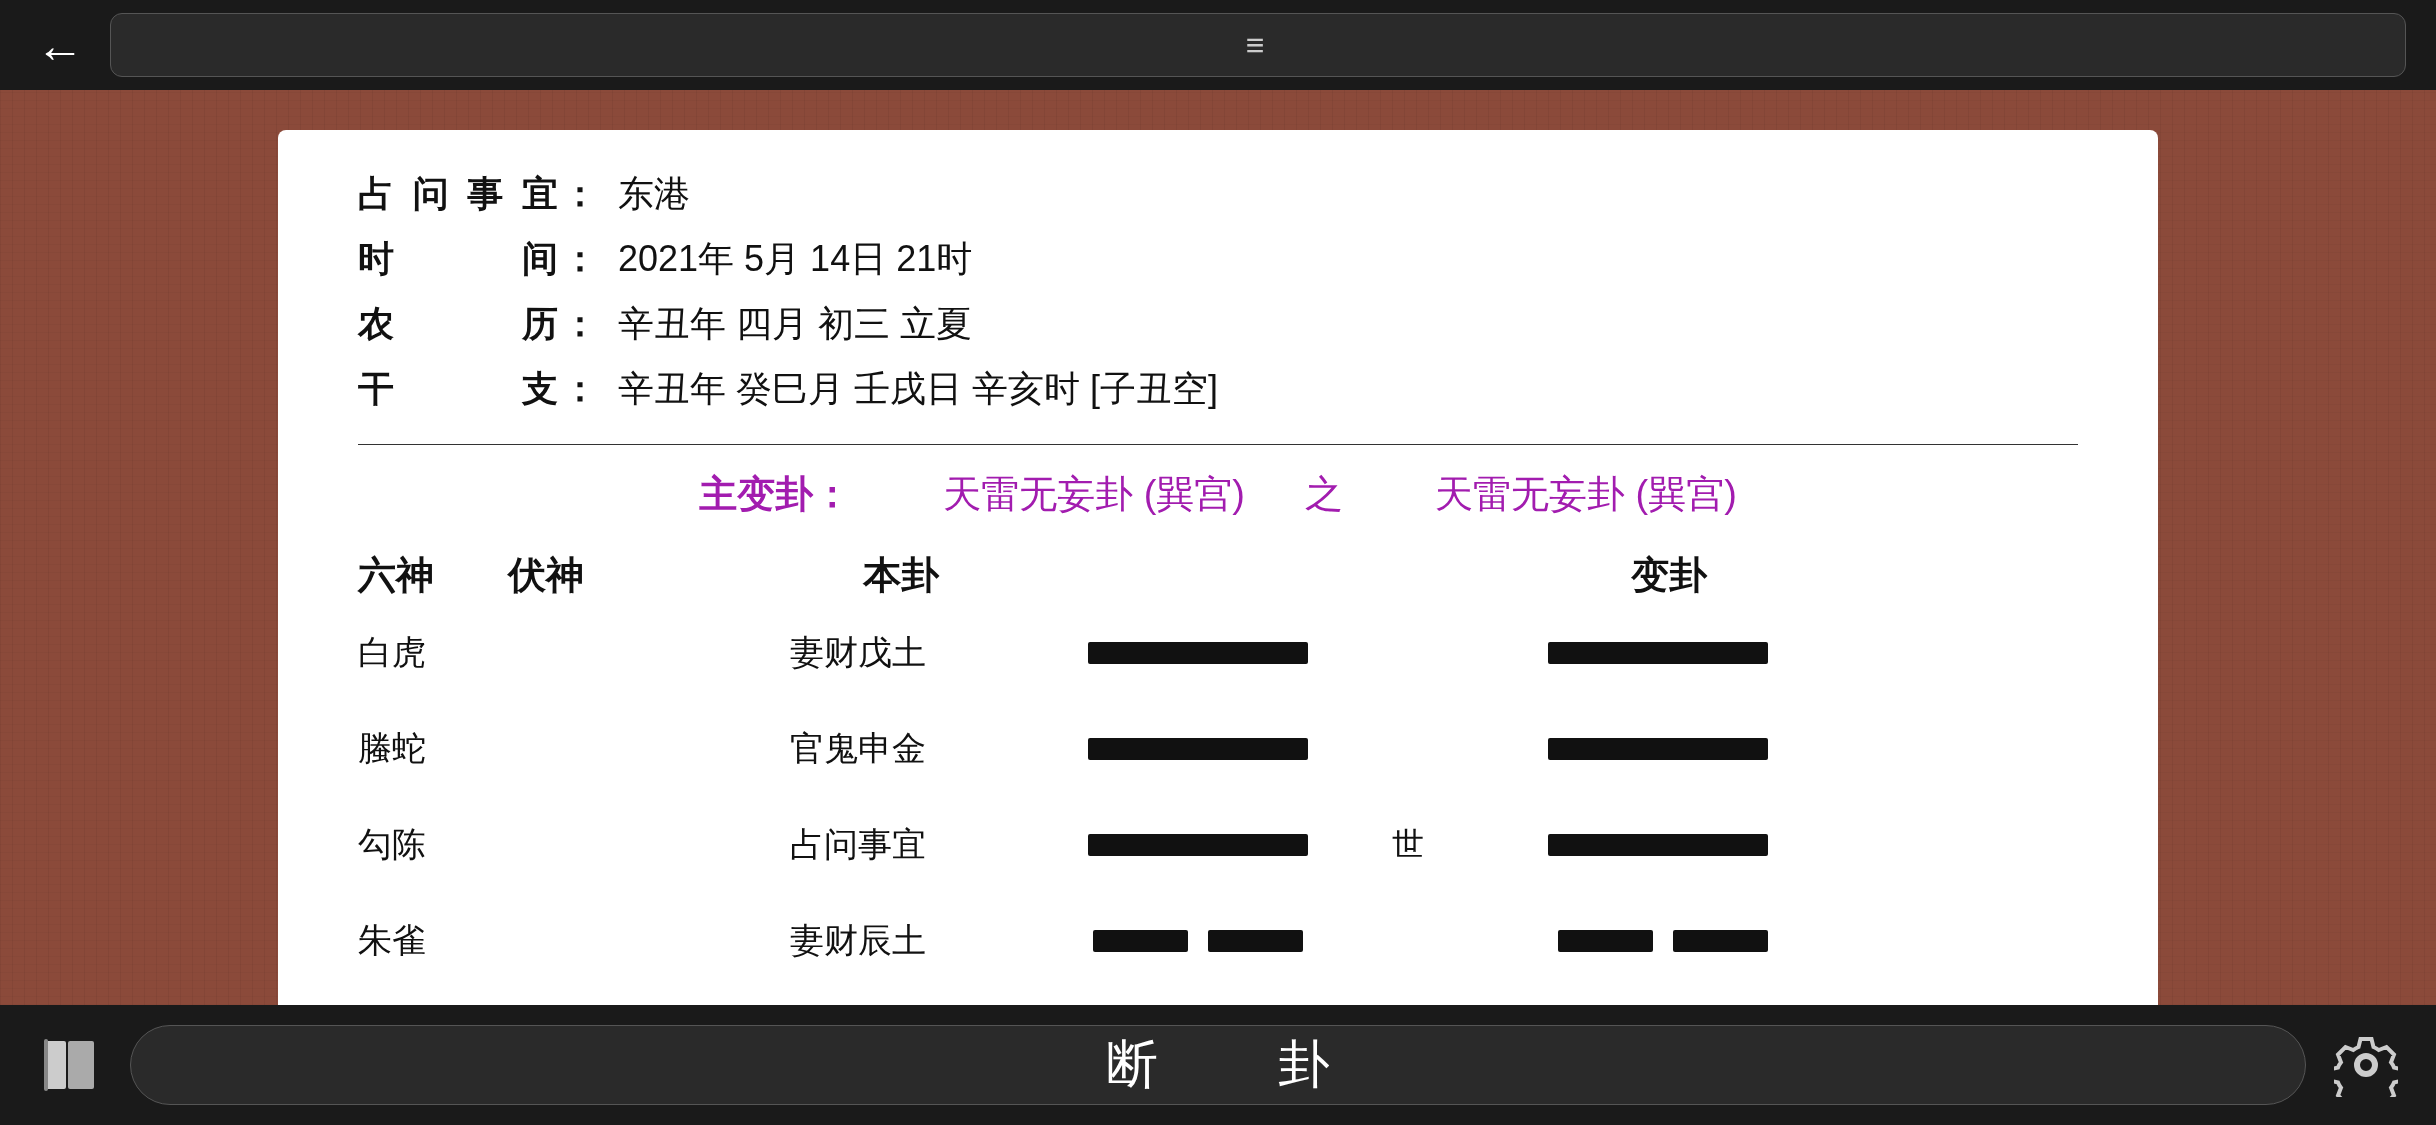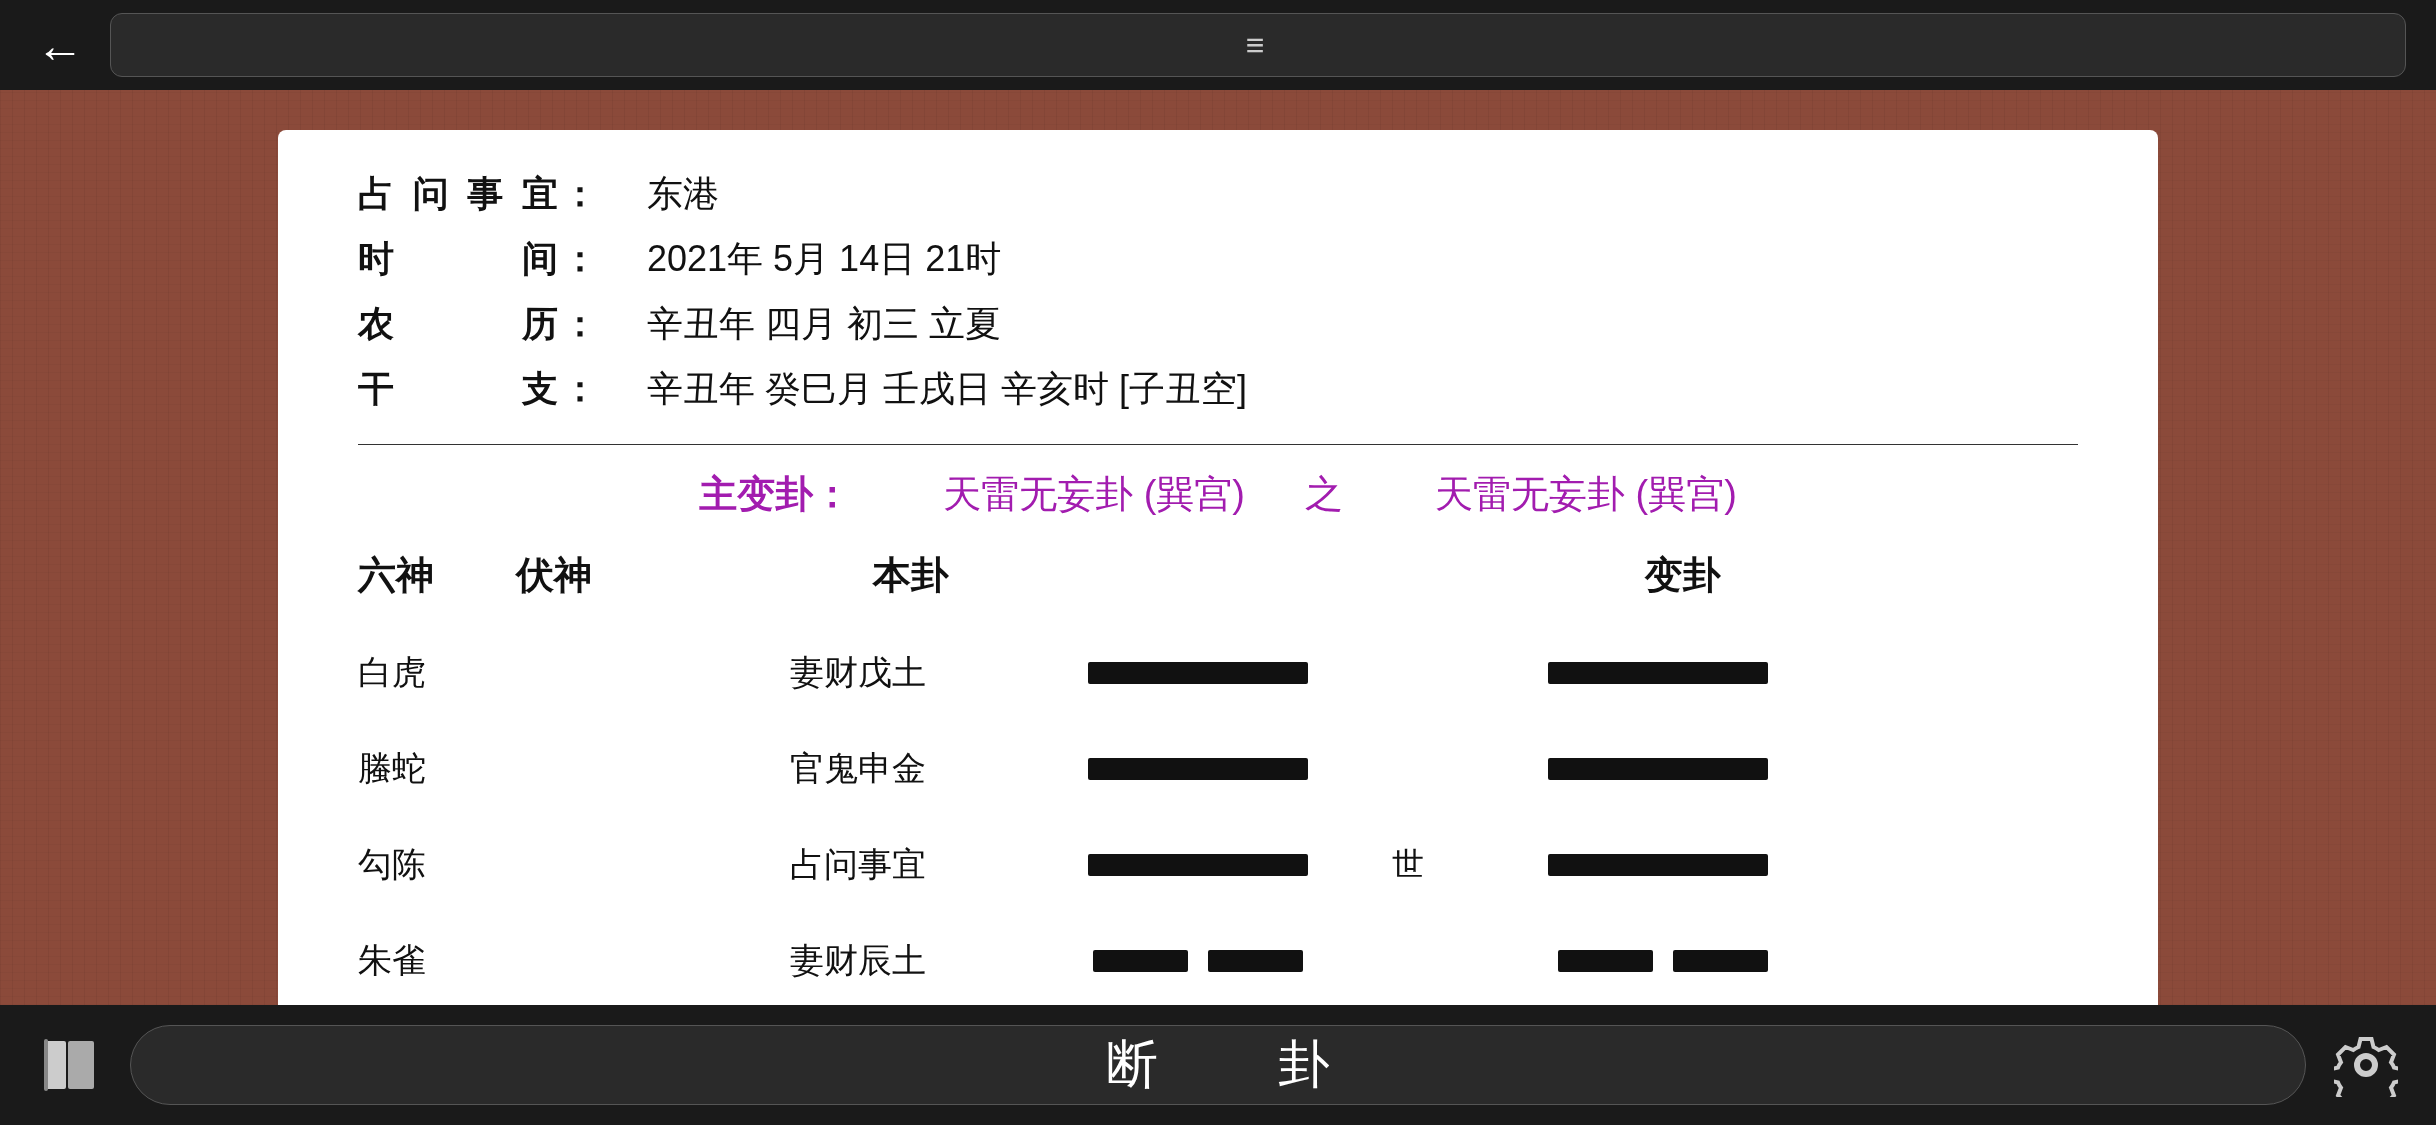--- a/index.html
+++ b/index.html
@@ -111,21 +111,20 @@
       display: inline-block;
     }
 
     .info-colon {
       margin: 0 20px 0 4px;
       font-weight: 700;
     }
 
     .info-value {
       font-weight: 400;
-      margin-left: 29px;
     }
 
     .divider {
       border: none;
       border-top: 1px solid #333;
       margin: 24px 0;
     }
 
     
     .hexagram-section {
@@ -153,22 +152,22 @@
 
     .zhi-char {
       font-size: 38px;
       font-weight: 400;
     }
 
     
     .col-headers {
       display: grid;
       grid-template-columns: 140px 180px 1fr 1fr 60px 1fr;
-      gap: 8px;
-      margin-bottom: 32px;
+      gap: 0;
+      margin-bottom: 12px;
       font-size: 38px;
       font-weight: 700;
       color: #111;
       text-align: center;
     }
 
     .col-headers .col-liushen { text-align: left; }
     .col-headers .col-fushen { text-align: left; padding-left: 10px; }
     .col-headers .col-bengua { text-align: center; }
     .col-headers .col-biangua { text-align: left; padding-right: 20px; }

